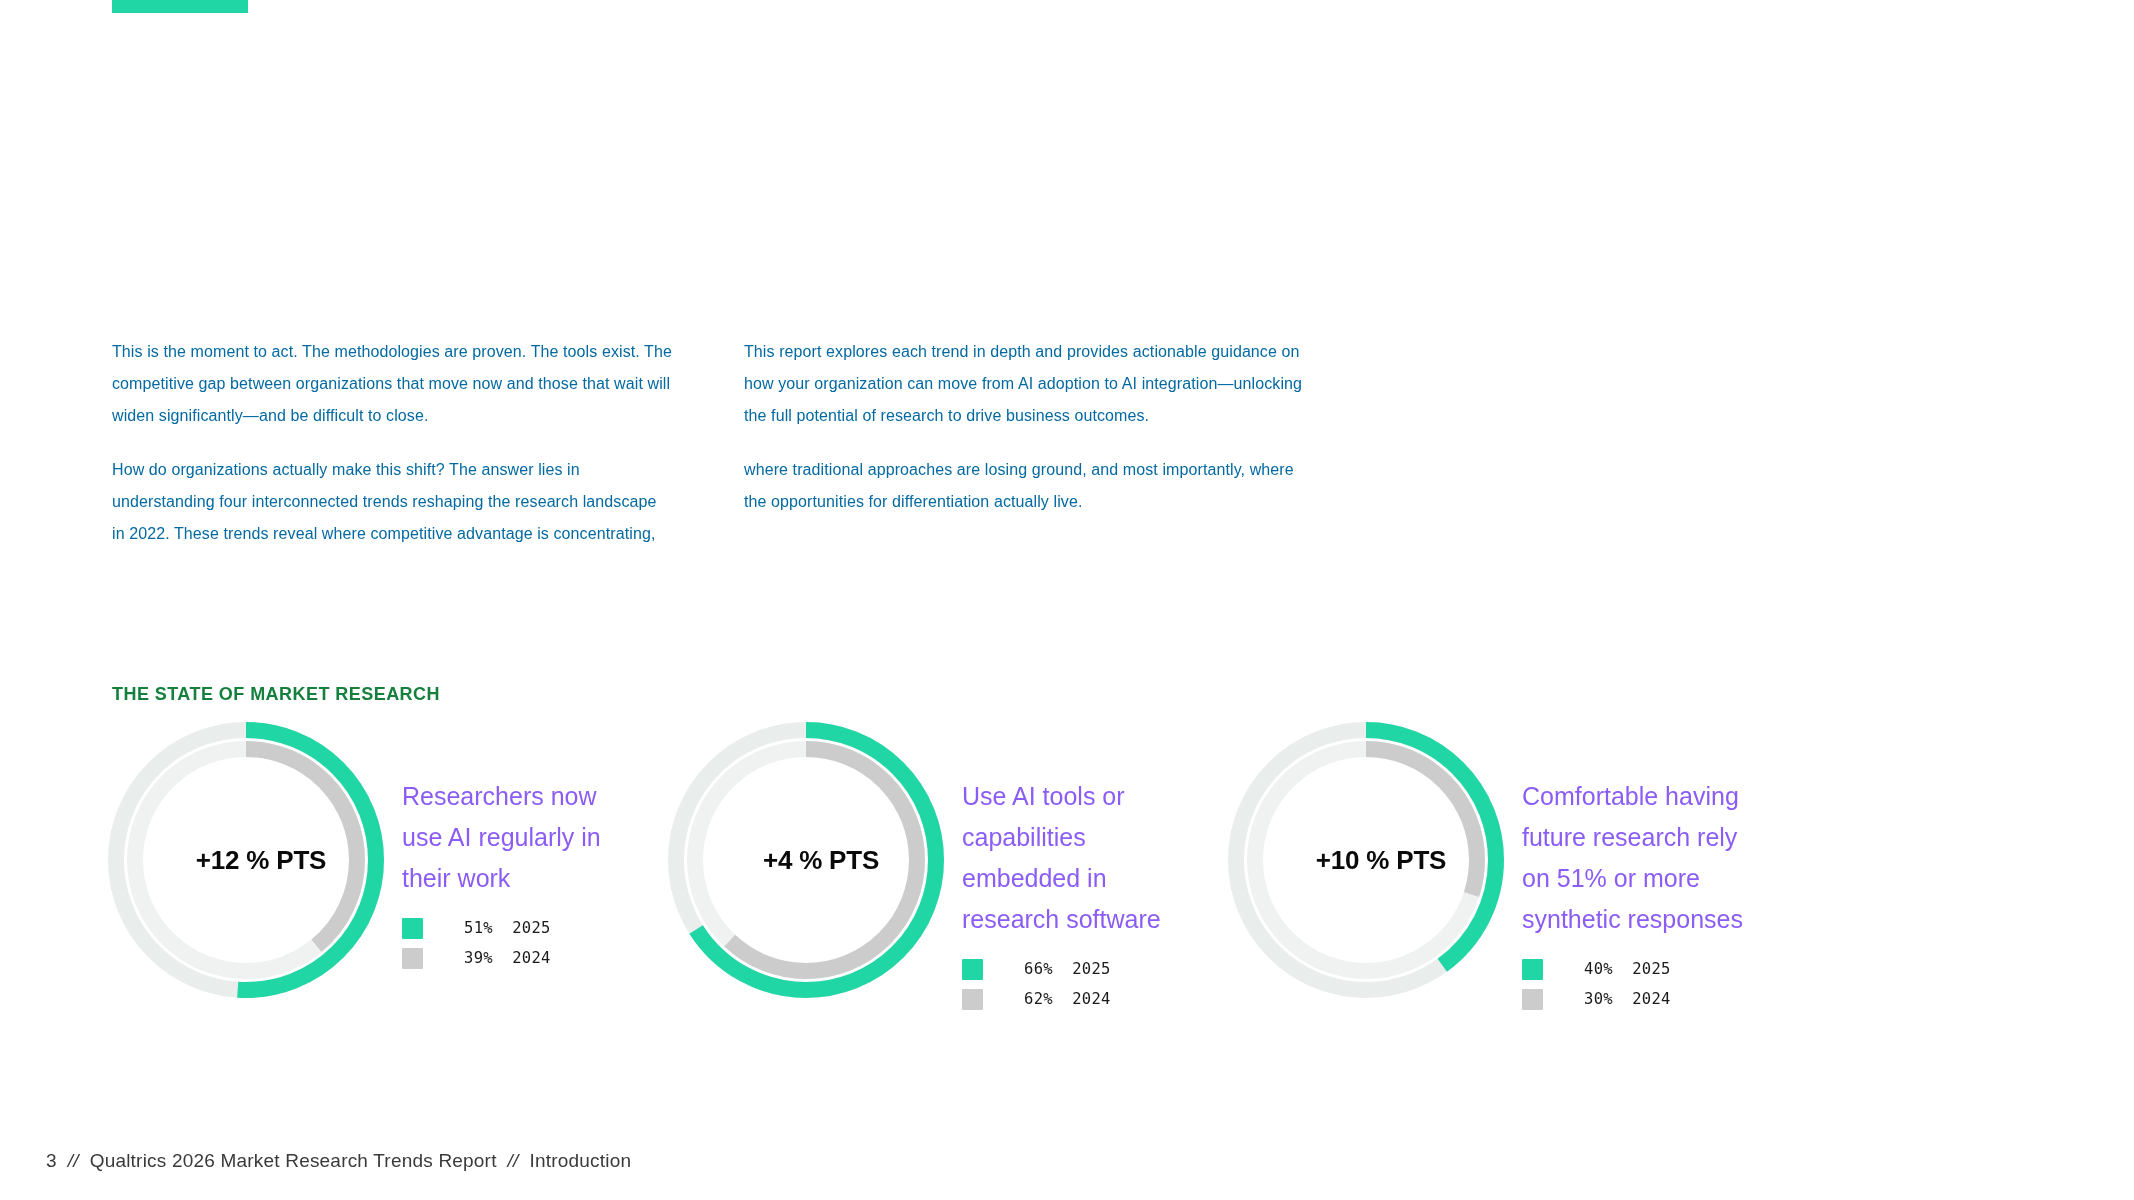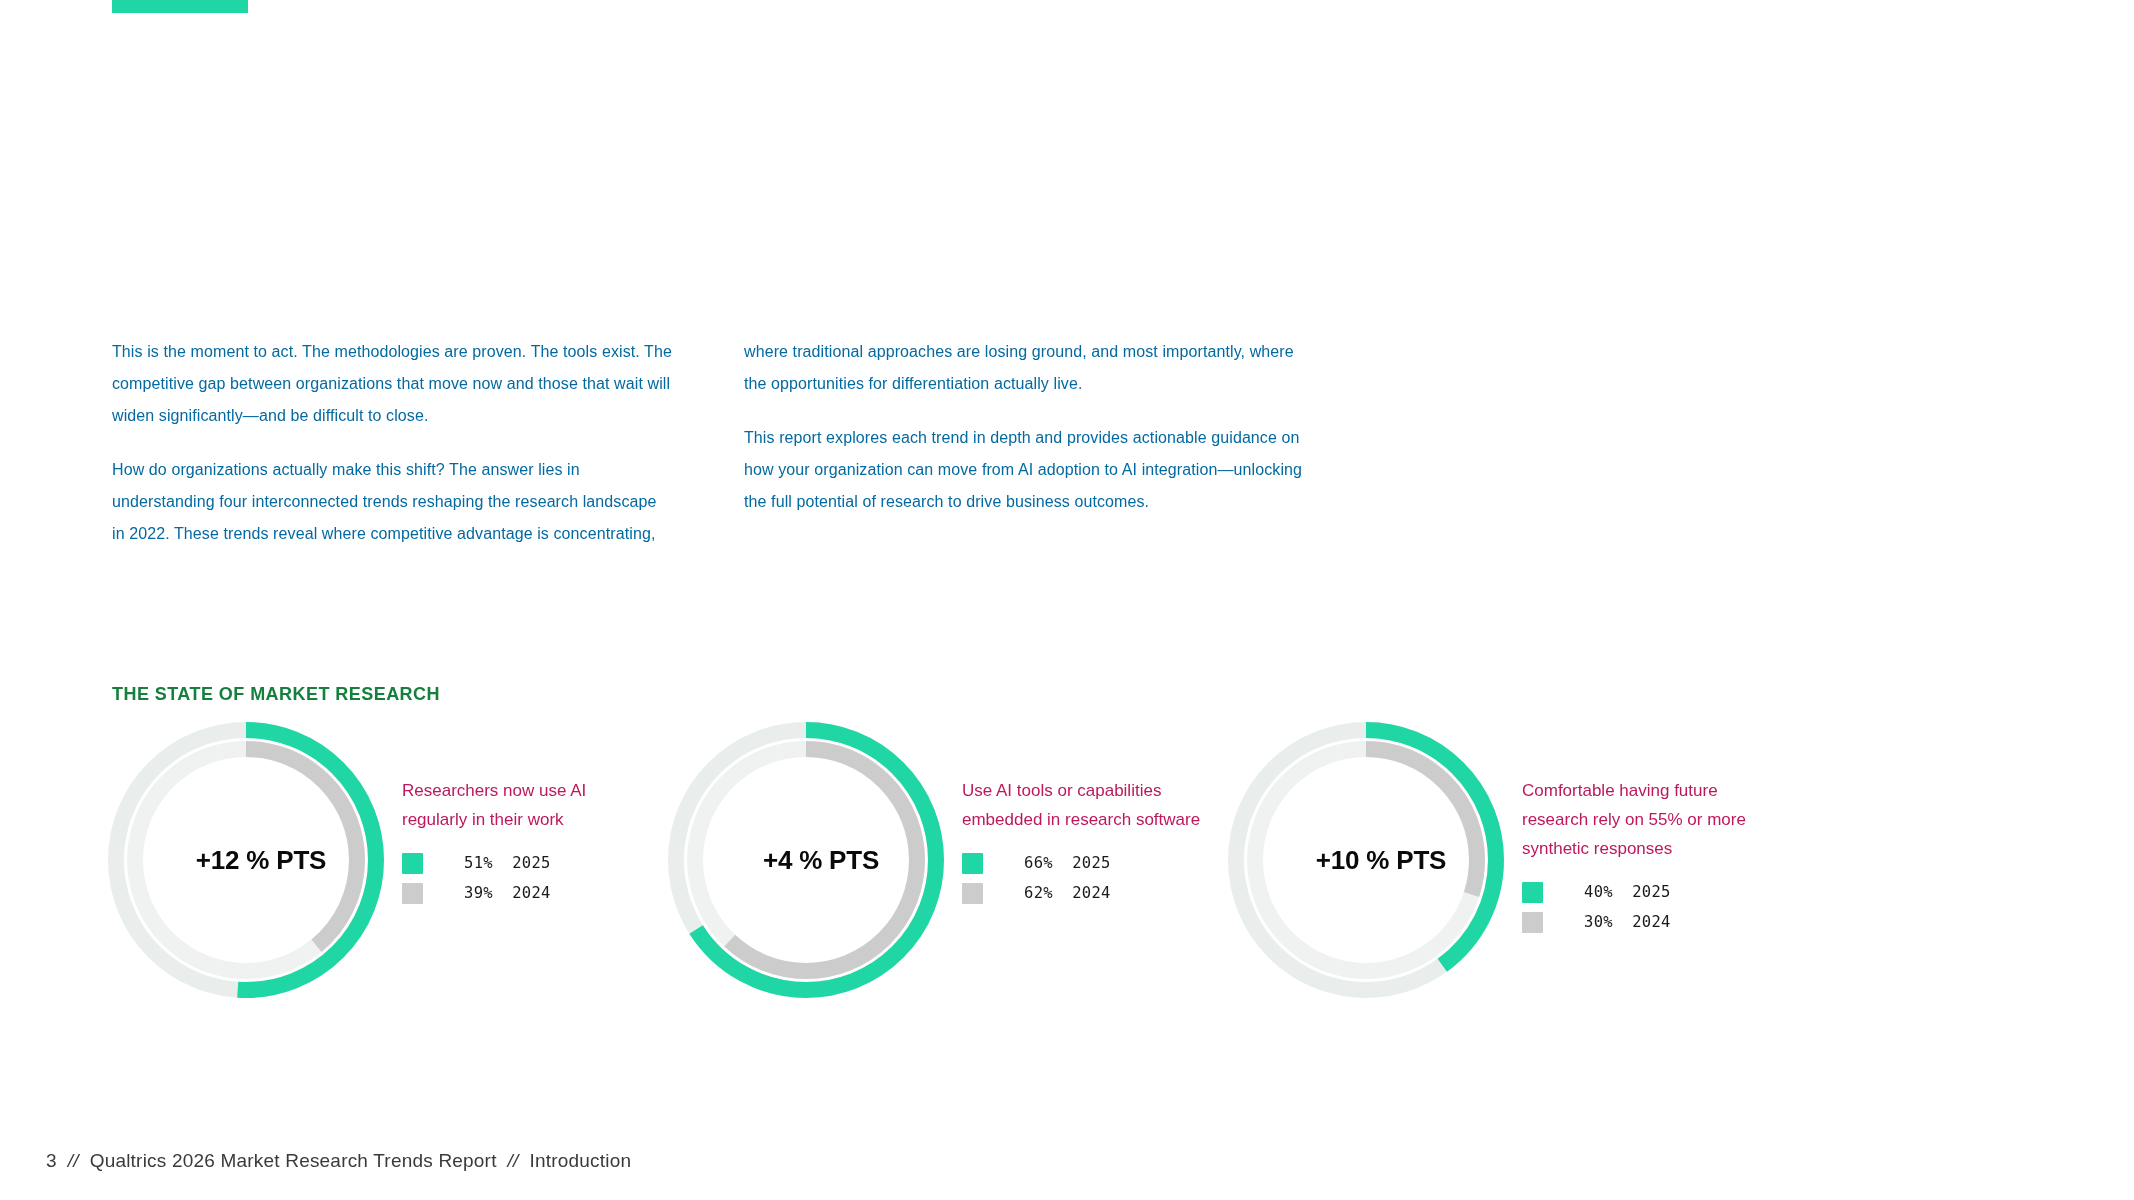--- a/index.html
+++ b/index.html
@@ -98,23 +98,23 @@
     letter-spacing: -0.2px;
     color: #0a0a0a;
     pointer-events: none;
   }
   .stat-text {
     padding-left: 14px;
     padding-top: 58px;
     flex: 1 1 auto;
   }
   .stat-label {
-    font-size: 17px;
-    line-height: 29px;
-    color: #be185d;
+    font-size: 25px;
+    line-height: 41px;
+    color: #8b5cf6;
     max-width: 240px;
   }
   .legend {
     margin-top: 14px;
   }
   .legend-row {
     display: flex;
     align-items: center;
     height: 30px;
     gap: 25px;
@@ -150,22 +150,22 @@
 <body>
 
 <div id="accent-bar"></div>
 
 <div id="intro">
   <div class="intro-col">
     <p>This is the moment to act. The methodologies are proven. The tools exist. The competitive gap between organizations that move now and those that wait will widen significantly—and be difficult to close.</p>
     <p>How do organizations actually make this shift? The answer lies in understanding four interconnected trends reshaping the research landscape in 2022. These trends reveal where competitive advantage is concentrating,</p>
   </div>
   <div class="intro-col">
+    <p>This report explores each trend in depth and provides actionable guidance on how your organization can move from AI adoption to AI integration—unlocking the full potential of research to drive business outcomes.</p>
     <p>where traditional approaches are losing ground, and most importantly, where the opportunities for differentiation actually live.</p>
-    <p>This report explores each trend in depth and provides actionable guidance on how your organization can move from AI adoption to AI integration—unlocking the full potential of research to drive business outcomes.</p>
   </div>
 </div>
 
 <div id="section-heading">THE STATE OF MARKET RESEARCH</div>
 
 <div id="donut-row">
 
   <div class="stat-card">
     <div class="donut-wrap">
       <svg viewBox="0 0 284 284">
@@ -220,21 +220,21 @@
     <div class="donut-wrap">
       <svg viewBox="0 0 284 284">
         <circle class="track-outer" cx="142" cy="142" r="130" fill="none" stroke="#E9EDEC" stroke-width="16"></circle>
         <circle class="arc-outer" cx="142" cy="142" r="130" fill="none" stroke="#21D6A5" stroke-width="16" transform="rotate(-90 142 142)" stroke-linecap="butt" stroke-dasharray="326.7256359733385 490.08845396000766"></circle>
         <circle class="track-inner" cx="142" cy="142" r="111" fill="none" stroke="#EFF2F1" stroke-width="16"></circle>
         <circle class="arc-inner" cx="142" cy="142" r="111" fill="none" stroke="#CCCCCC" stroke-width="16" transform="rotate(-90 142 142)" stroke-linecap="butt" stroke-dasharray="209.2300707290802 488.20349836785385"></circle>
       </svg>
       <div class="donut-center">+10 % PTS</div>
     </div>
     <div class="stat-text">
-      <div class="stat-label">Comfortable having future research rely on 55% or more synthetic responses</div>
+      <div class="stat-label">Comfortable having future research rely on 51% or more synthetic responses</div>
       <div class="legend">
         <div class="legend-row">
           <span class="legend-swatch" style="background:#21D6A5"></span>
           <span class="legend-text">40%  2025</span>
         </div>
         <div class="legend-row">
           <span class="legend-swatch" style="background:#CCCCCC"></span>
           <span class="legend-text">30%  2024</span>
         </div>
       </div>

